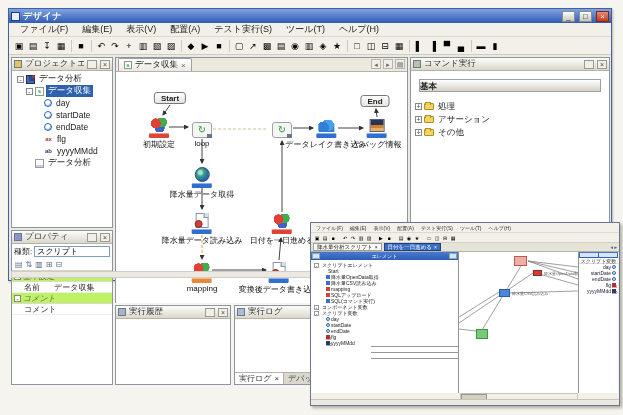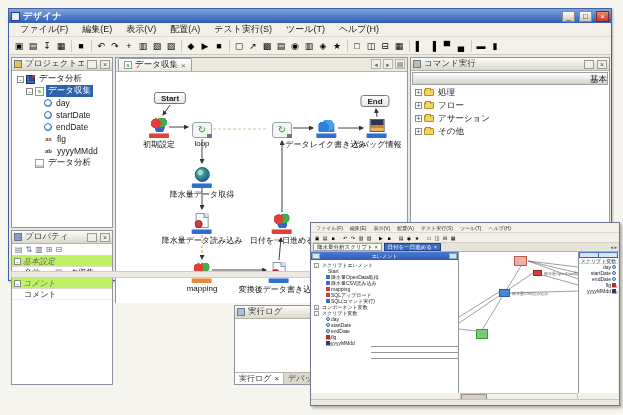--- a/index.html
+++ b/index.html
@@ -131,22 +131,22 @@
   #log-panel{left:225px;top:296px;width:174px;height:80px;}
   .logtabs{position:absolute;left:0;right:0;bottom:0;height:12px;background:#dad7cc;border-top:1px solid #b5b2a6;
        display:flex;align-items:flex-end;}
   .ltab{font-size:8px;height:11px;line-height:10px;padding:0 4px;color:#333;display:flex;gap:3px;align-items:center;
        border-right:1px solid #b5b2a6;background:#dad7cc;}
   .ltab.active{background:#fff;}
   .ltab span:empty{display:none;}
 
   
   #palette{left:401px;top:48px;width:200px;height:328px;}
-  .palgroup{height:13px;margin:1px;background:linear-gradient(#fefefe,#d6d2c6);border:1px solid #9aa0a8;
-       font-size:8.5px;text-align:right;line-height:12px;color:#222;}
+  .palgroup{height:13px;margin:8px;background:linear-gradient(#fefefe,#d6d2c6);border:1px solid #9aa0a8;
+       font-size:8.5px;text-align:left;line-height:12px;color:#222;font-weight:bold;}
   #palette .trow{height:13px;padding-left:4px;}
 
   .statusstrip{position:absolute;left:2px;right:2px;bottom:2px;height:7px;background:#ece9e2;border:1px solid #d0cdc2;}
 
   
   .ovwin{position:absolute;left:310px;top:222px;width:310px;height:184px;background:#f2f0e8;
        border:1px solid #6d7890;box-shadow:2px 2px 3px rgba(0,0,0,.3);}
   .ov-menubar{height:10px;display:flex;align-items:center;gap:1px;padding-left:2px;border-bottom:1px solid #ddd9cc;}
   .ov-mi{font-size:5px;color:#333;padding:0 3px;white-space:nowrap;}
   .ov-toolbar{height:10px;display:flex;align-items:center;padding-left:2px;border-bottom:1px solid #d5d1c5;}
@@ -308,20 +308,24 @@
       </div>
   </div>
 
   <div class="panel" id="props-panel">
     <div class="phead">
       <span class="picon pic-props"></span>
       <span class="ptitle">プロパティ</span>
       <span class="pbtn"></span>
       <span class="pbtn">×</span>
     </div>
+    <div class="kindrow">
+      <span>種類:</span>
+      <input value="スクリプト" style="">
+    </div>
     <div class="ptools">
 
     <span class="pti">▤</span>
         <span class="pti">⇅</span>
         <span class="pti">▥</span>
         <span class="pti">⊞</span>
         <span class="pti">⊟</span>
       </div>
     <div class="prow cat">
       <span class="toggle">-</span>
@@ -425,20 +429,28 @@
         <span class="nlabel">変換後データ書き込み</span>
       </div>
       <div class="fnode n-date">
         <span class="pie"></span>
         <span class="badge red"></span>
         <span class="nlabel">日付を一日進める</span>
       </div>
     </div>
   </div>
 
+  <div class="panel" id="hist-panel">
+    <div class="phead">
+      <span class="picon pic-hist"></span>
+      <span class="ptitle">実行履歴</span>
+      <span class="pbtn"></span>
+      <span class="pbtn">×</span>
+    </div>
+  </div>
 
   <div class="panel" id="log-panel">
     <div class="phead">
       <span class="picon pic-log"></span>
       <span class="ptitle">実行ログ</span>
     </div>
     <div class="logtabs">
 
     <span class="ltab active">
         <span>実行ログ</span>
@@ -458,25 +470,20 @@
       <span class="pbtn"></span>
       <span class="pbtn">×</span>
     </div>
     <div class="palgroup">基本</div>
     <div>
 
     <div class="trow">
         <span class="toggle">+</span>
         <span class="folder"></span>
         <span class="tlabel">処理</span>
-      </div>
-        <div class="trow">
-        <span class="toggle">+</span>
-        <span class="folder"></span>
-        <span class="tlabel">フロー</span>
       </div>
         <div class="trow">
         <span class="toggle">+</span>
         <span class="folder"></span>
         <span class="tlabel">アサーション</span>
       </div>
         <div class="trow">
         <span class="toggle">+</span>
         <span class="folder"></span>
         <span class="tlabel">その他</span>

